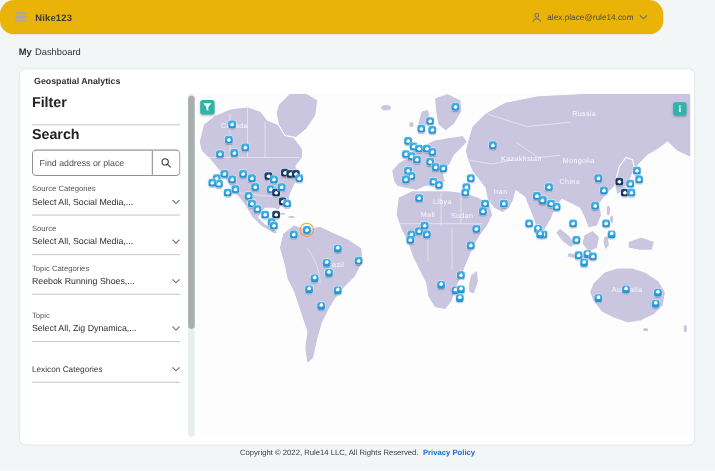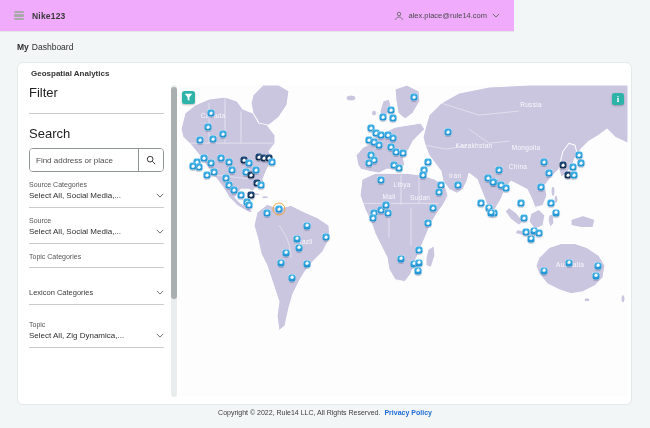--- a/index.html
+++ b/index.html
@@ -6,49 +6,49 @@
   html,body { width:650px; height:428px; }
   body {
     font-family:"Liberation Sans", sans-serif;
     background:#f2f6f6;
     position:relative;
     overflow:hidden;
     color:#333;
   }
   
   .topbar {
-    position:absolute; top:0; left:0; width:514px; height:32px;
-    background:#f0abfc; border-bottom:1px solid #e4e6e6;
-    display:flex; align-items:center; padding:0 14px;
+    position:absolute; top:0; left:0; width:603px; height:32px;
+    background:#eab308; border-bottom:1px solid #e4e6e6;
+    display:flex; align-items:center; padding:0 14px;border-radius:13px;
   }
   .hamburger { width:10px; height:9px; display:flex; flex-direction:column; justify-content:space-between; cursor:pointer; }
   .hamburger span { display:block; height:2.2px; background:#a9a9a9; border-radius:1px; }
   .brand { font-size:8.5px; font-weight:700; color:#3a3a3a; margin-left:8px; letter-spacing:.2px; }
   .user-group { margin-left:auto; display:flex; align-items:center; gap:5px; cursor:pointer; }
   .user-email { font-size:7.5px; color:#4c4c4c; }
   .icon-svg { display:block; }
   
   .breadcrumb { position:absolute; top:33px; left:17px; height:28px; display:flex; align-items:center; font-size:8.5px; color:#2f2f2f; }
   .breadcrumb .b { font-weight:700; margin-right:3px; }
   
   .card {
     position:absolute; left:17px; top:62px; width:615px; height:343px;
     background:#fff; border:1px solid #e4e9e9; border-radius:6px;
   }
   .card-title { position:absolute; left:13px; top:6px; font-size:8px; font-weight:700; color:#333; }
   
   .filter-panel { position:absolute; left:11px; top:22px; width:135px; height:312px; overflow:hidden; }
-  .fp-heading { font-size:13px; color:#222; font-weight:400; }
+  .fp-heading { font-size:13px; color:#222; font-weight:700; }
   .dates-row { display:flex; margin-top:6px; }
   .date-col { width:50%; }
   .small-label { font-size:7px; color:#555; margin-bottom:3px; }
   .select-line { display:flex; align-items:center; justify-content:space-between; cursor:pointer; }
   .select-value { font-size:8px; color:#2d2d2d; white-space:nowrap; overflow:hidden; }
   .divider { border-bottom:1px solid #c9cccc; margin:7px 0 0 0; }
-  .search-heading { margin-top:12px; }
+  .search-heading { }
   .search-box {
     margin-top:7px; height:24px; border:1px solid #8f9494; border-radius:4px;
     display:flex; align-items:stretch; overflow:hidden; background:#fff;
   }
   .search-box input {
     flex:1; border:0; outline:0; font-size:8px; padding:0 6px; min-width:0;
     font-family:"Liberation Sans", sans-serif; color:#333;
   }
   .search-box input::placeholder { color:#4d4d4d; opacity:1; }
   .search-btn { width:25px; border-left:1px solid #8f9494; display:flex; align-items:center; justify-content:center; background:#fff; cursor:pointer; }
@@ -158,37 +158,43 @@
         <span class="select-value">Select All, Social Media,...</span>
         <svg class="chev" width="8" height="5" viewBox="0 0 10 6">
             <path d="M1 1l4 4 4-4" fill="none" stroke="#6b6b6b" stroke-width="1.2"></path>
           </svg>
       </div>
       <div class="divider"></div>
     </div>
 
     <div class="field-group">
       <div class="small-label">Topic Categories</div>
-      <div class="divider"></div>
-    </div>
-
-    <div class="field-group" style="margin-top:20px;">
       <div class="select-line">
-        <span class="select-value" style="font-size:7.5px;color:#3a3a3a;">Lexicon Categories</span>
+        <span class="select-value">Reebok Running Shoes,...</span>
         <svg class="chev" width="8" height="5" viewBox="0 0 10 6">
             <path d="M1 1l4 4 4-4" fill="none" stroke="#6b6b6b" stroke-width="1.2"></path>
           </svg>
       </div>
       <div class="divider"></div>
     </div>
 
     <div class="field-group" style="margin-top:16px;">
       <div class="small-label">Topic</div>
       <div class="select-line">
         <span class="select-value">Select All, Zig Dynamica,...</span>
+        <svg class="chev" width="8" height="5" viewBox="0 0 10 6">
+            <path d="M1 1l4 4 4-4" fill="none" stroke="#6b6b6b" stroke-width="1.2"></path>
+          </svg>
+      </div>
+      <div class="divider"></div>
+    </div>
+
+    <div class="field-group" style="margin-top:20px;">
+      <div class="select-line">
+        <span class="select-value" style="font-size:7.5px;color:#3a3a3a;">Lexicon Categories</span>
         <svg class="chev" width="8" height="5" viewBox="0 0 10 6">
             <path d="M1 1l4 4 4-4" fill="none" stroke="#6b6b6b" stroke-width="1.2"></path>
           </svg>
       </div>
       <div class="divider"></div>
     </div>
   </div>
 
   <div class="scrollbar">
     <div class="thumb"></div>

